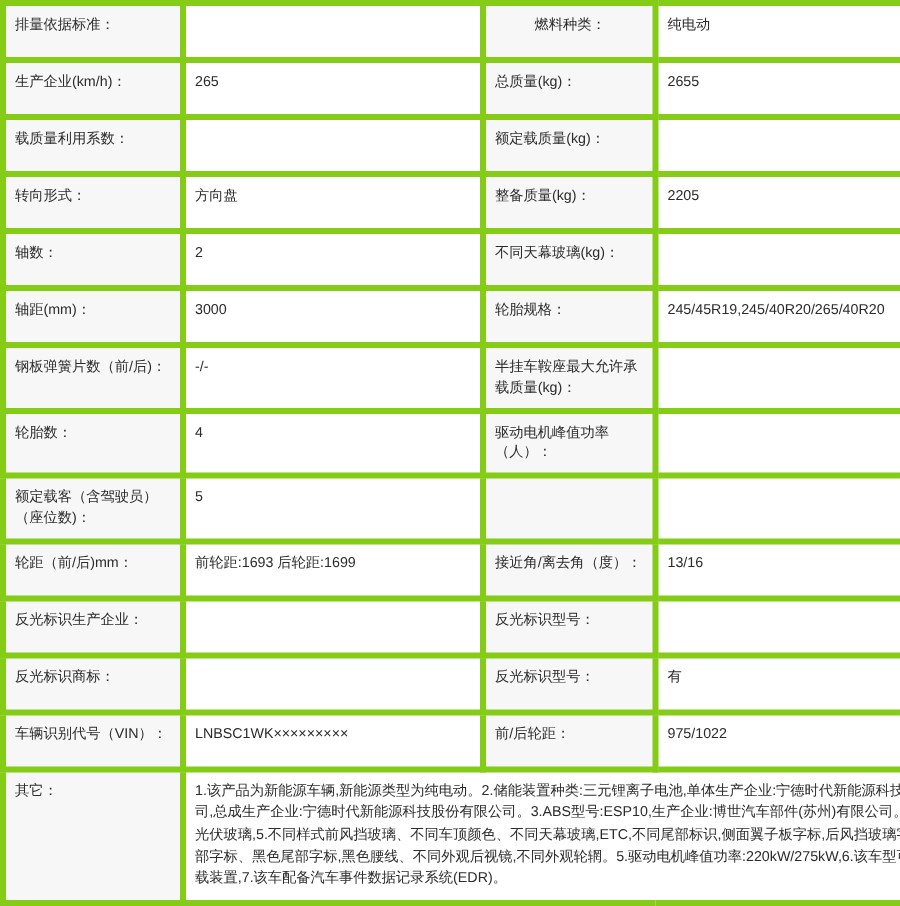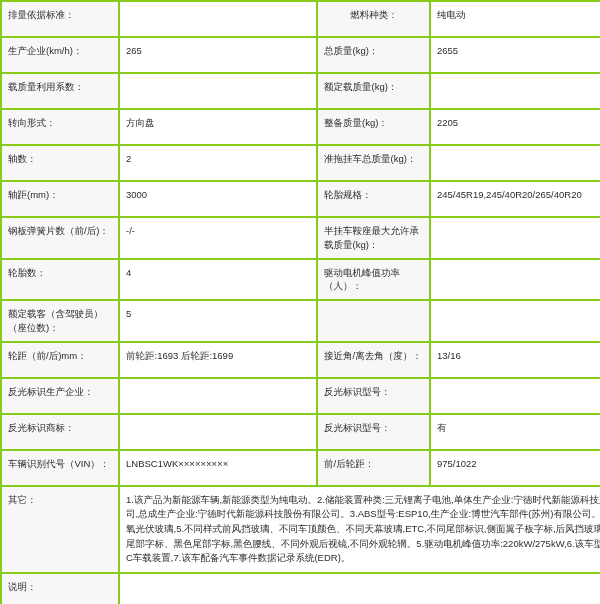--- a/index.html
+++ b/index.html
@@ -16,21 +16,21 @@
   .sheet {
     width: 600px;
     box-sizing: border-box;
   }
   table {
     width: 600px;
     border-collapse: collapse;
     table-layout: fixed;
   }
   td, th {
-    border: 2px solid #84cc16;
+    border: 4px solid #84cc16;
     vertical-align: top;
     padding: 6px 5px 6px 6px;
     font-size: 9.5px;
     line-height: 1.45;
     font-weight: normal;
     text-align: left;
     word-break: break-all;
   }
   .lbl {
     background: #f7f7f7;
@@ -81,21 +81,21 @@
       </tr>
       <tr class="row-tall">
         <td class="lbl">转向形式：</td>
         <td class="val">方向盘</td>
         <td class="lbl">整备质量(kg)：</td>
         <td class="val">2205</td>
       </tr>
       <tr class="row-tall">
         <td class="lbl">轴数：</td>
         <td class="val">2</td>
-        <td class="lbl">准拖挂车总质量(kg)：</td>
+        <td class="lbl">不同天幕玻璃(kg)：</td>
         <td class="val"></td>
       </tr>
       <tr class="row-tall">
         <td class="lbl">轴距(mm)：</td>
         <td class="val">3000</td>
         <td class="lbl">轮胎规格：</td>
         <td class="val">245/45R19,245/40R20/265/40R20</td>
       </tr>
       <tr>
         <td class="lbl">钢板弹簧片数（前/后)：</td>

